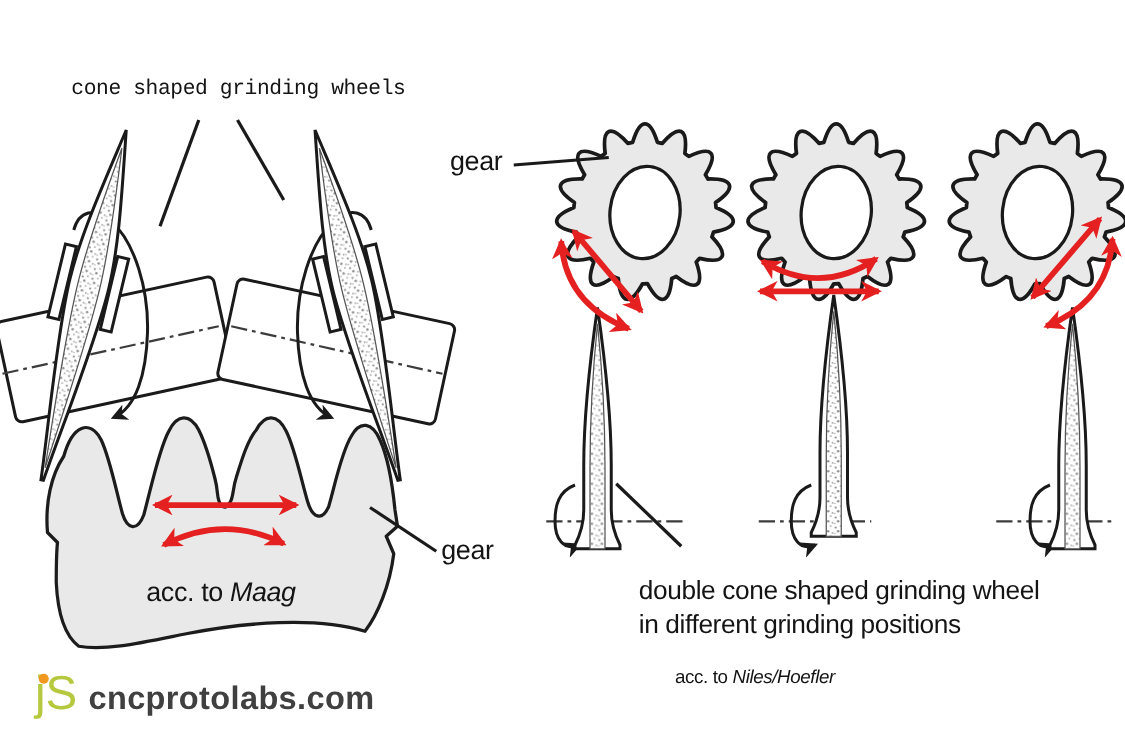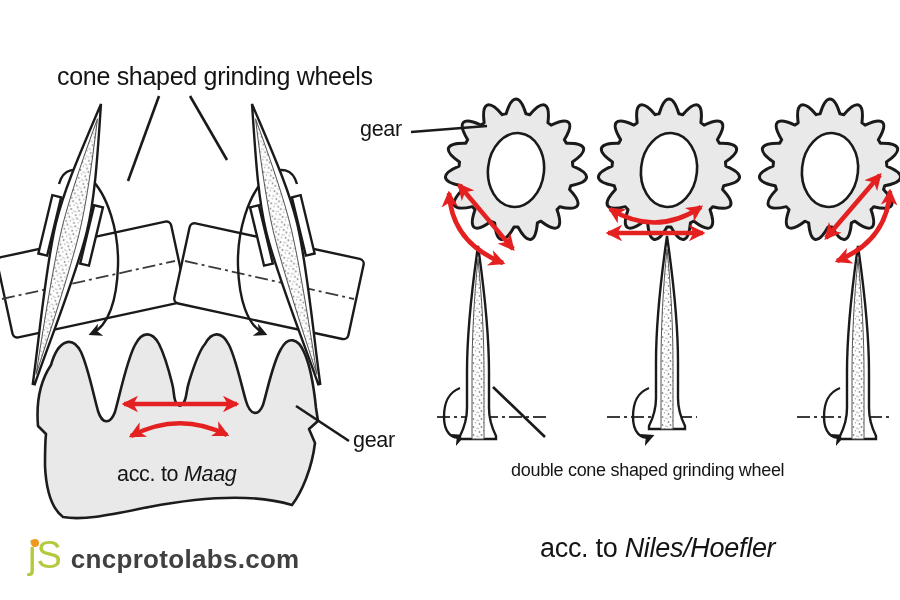--- a/index.html
+++ b/index.html
@@ -1,27 +1,27 @@
 <!DOCTYPE html>
 <html><head>
 <meta charset="utf-8">
 <style>
   html,body{margin:0;padding:0;background:#fff;}
   .stage{position:relative;width:900px;height:600px;background:#ffffff;overflow:hidden;
          font-family:"Liberation Sans",sans-serif;}
   .stage svg{position:absolute;left:0;top:0;}
   .lbl{position:absolute;color:#141414;letter-spacing:-0.3px;white-space:nowrap;line-height:1.1;}
   .it{font-style:italic;}
-  #lbl-wheels{left:57px;top:63px;font-size:25px;}
+  #lbl-wheels{left:57px;top:63px;font-size:17px;font-family:Liberation Mono, monospace;}
   #lbl-gear-l{left:353px;top:429px;font-size:21.5px;}
   #cap-maag{left:117px;top:463px;font-size:21.5px;}
   #lbl-gear-r{left:360px;top:118px;font-size:21.5px;}
-  #cap-n1{left:511px;top:461px;font-size:18px;}
+  #cap-n1{left:511px;top:461px;font-size:21px;}
   #cap-n2{left:511px;top:488px;font-size:21px;}
-  #cap-nh{left:540px;top:534px;font-size:27px;}
+  #cap-nh{left:540px;top:534px;font-size:15px;}
   
   .wm{position:absolute;left:28px;top:534px;display:flex;align-items:baseline;text-align:right;}
   .wm-logo{position:relative;font-size:38px;color:#b5c83e;font-weight:400;letter-spacing:0;}
   .wm-dot{position:absolute;left:3px;top:5px;width:8px;height:8px;border-radius:50%;background:#f0981f;}
   .wm-site{font-size:26px;font-weight:bold;color:#404040;margin-left:9px;letter-spacing:0.3px;}
   
   .oln{fill:#ffffff;stroke:#1a1a1a;stroke-width:2.4px;}
   .core{fill:url(#stip);stroke:#555;stroke-width:1px;}
   .gearbody{fill:#e9e9e9;stroke:#1a1a1a;stroke-width:3px;stroke-linejoin:round;}
   .gearhole{fill:#ffffff;stroke:#1a1a1a;stroke-width:2.6px;}
@@ -138,20 +138,21 @@
 
   <div class="lbl" id="lbl-gear-l">gear</div>
 
   <div class="lbl" id="cap-maag">
     <span>acc. to </span><span class="it">Maag</span>
   </div>
 
   <div class="lbl" id="lbl-gear-r">gear</div>
 
   <div class="lbl" id="cap-n1">double cone shaped grinding wheel</div>
+  <div class="lbl" id="cap-n2">in different grinding positions</div>
 
   <div class="lbl" id="cap-nh">
     <span>acc. to </span><span class="it">Niles/Hoefler</span>
   </div>
 
   <div class="wm">
     <span class="wm-logo">
       <span>jS</span>
       <span class="wm-dot"></span>
     </span>

